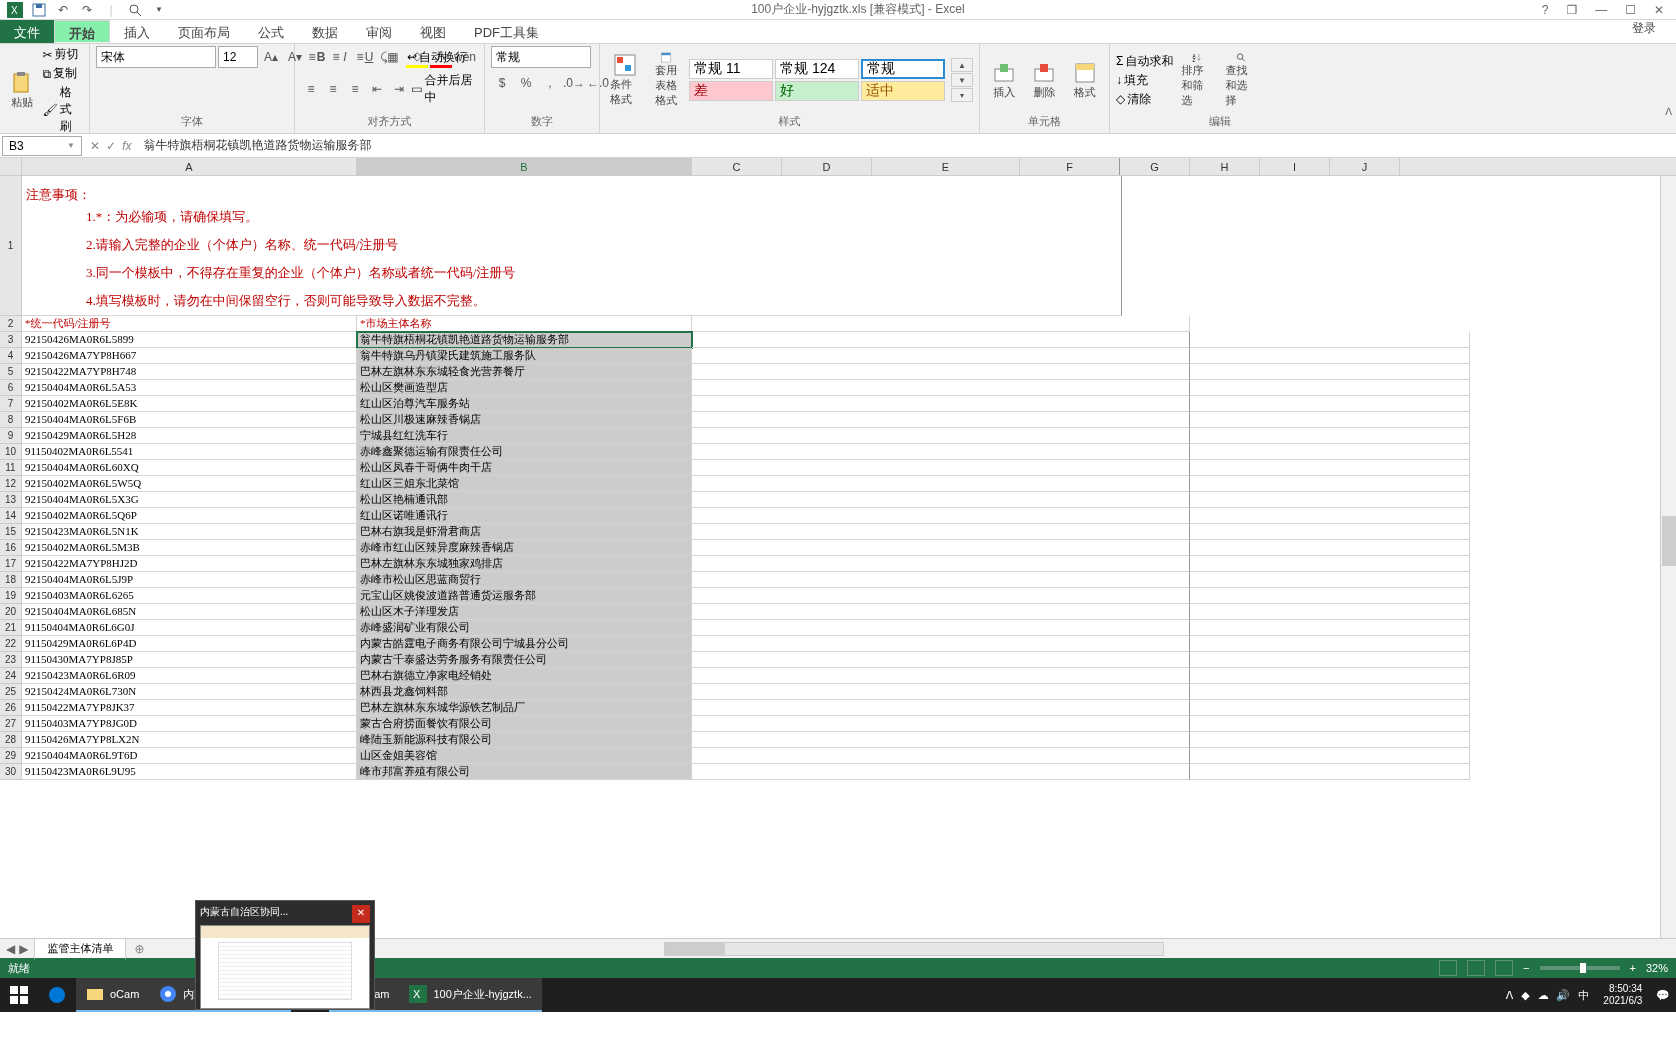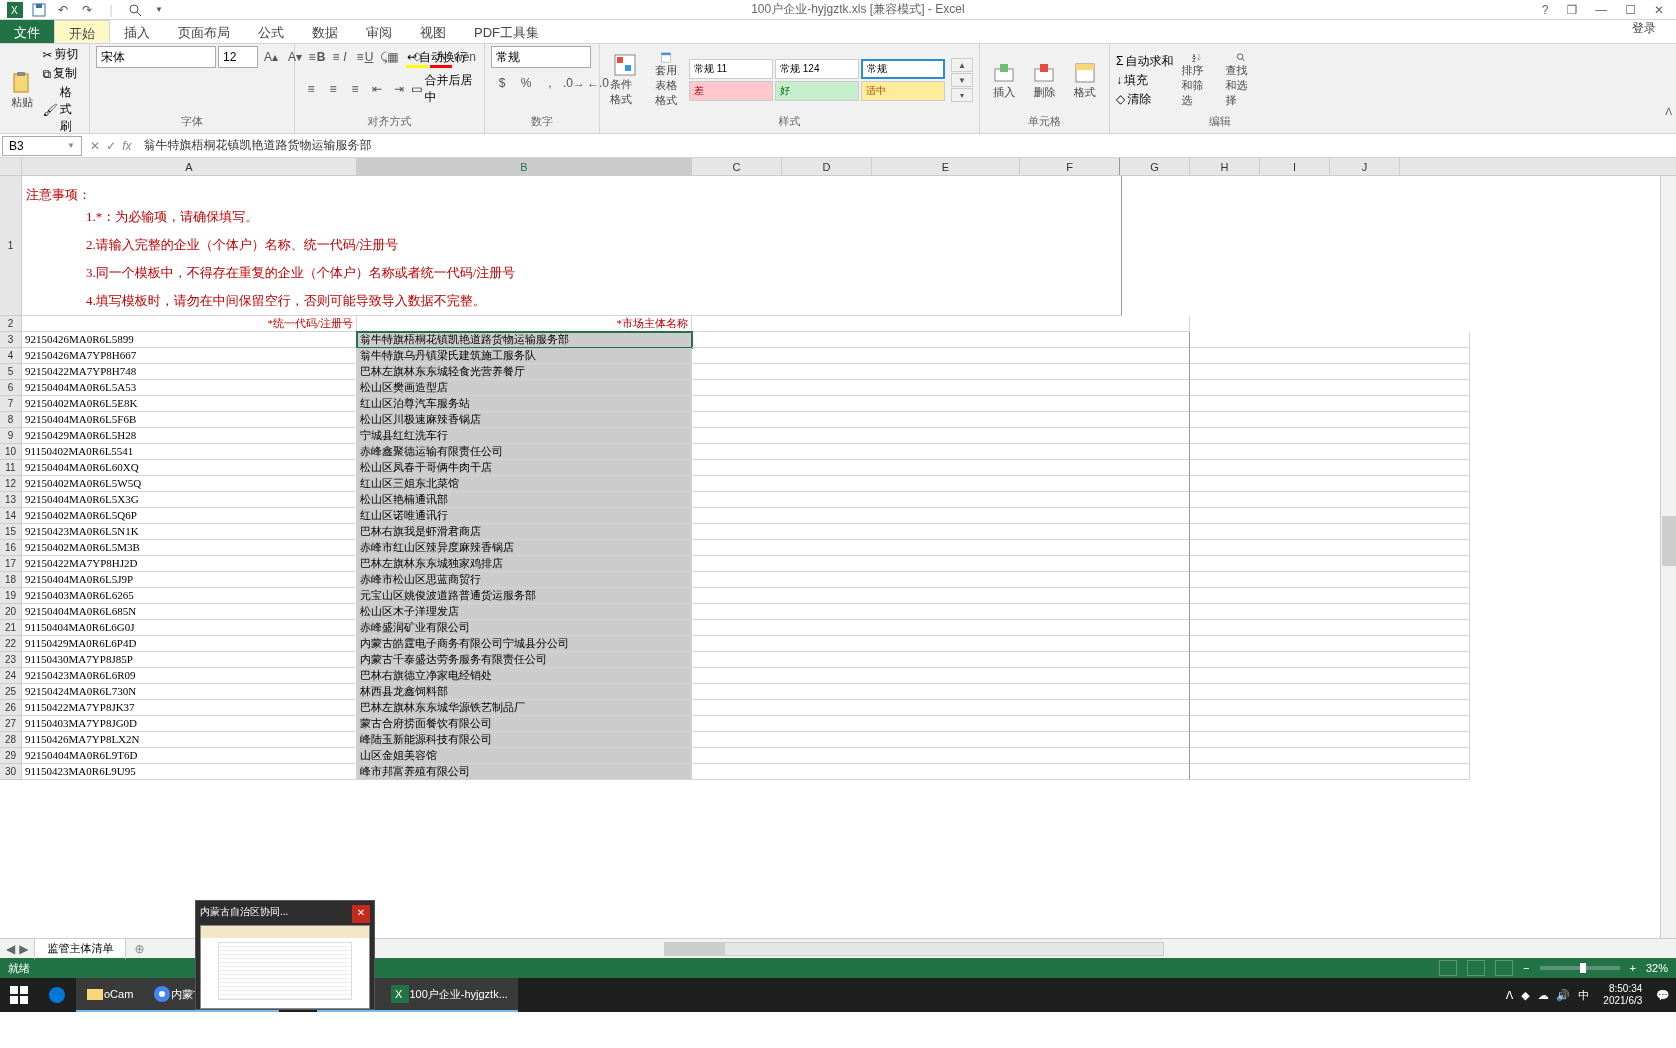--- a/index.html
+++ b/index.html
@@ -10,37 +10,37 @@
 .titlebar .qat { display: flex; gap: 2px; padding: 0 4px; }
 .titlebar .qat-btn { width: 22px; height: 18px; display: flex; align-items: center; justify-content: center; color: #555; }
 .titlebar .title-center { flex: 1; text-align: center; color: #666; font-size: 12px; }
 .titlebar .win-controls { display: flex; gap: 18px; padding-right: 12px; color: #666; }
 .titlebar .win-controls span { cursor: pointer; }
 
 
 .ribbon-tabs { height: 24px; background: #fff; display: flex; border-bottom: 1px solid #d4d4d4; }
 .ribbon-tab { padding: 4px 14px; color: #444; cursor: pointer; font-size: 13px; }
 .ribbon-tab.file { background: #217346; color: #fff; }
-.ribbon-tab.active { border: 1px solid #d4d4d4; border-bottom: 1px solid #f1f1f1; background: #fef9c3; }
+.ribbon-tab.active { border: 1px solid #d4d4d4; border-bottom: 1px solid #f1f1f1; background: #86efac; font-weight: bold; }
 .ribbon-tabs .login { margin-left: auto; padding-right: 20px; color: #444; }
 
 
 .ribbon { height: 90px; background: #f1f1f1; border-bottom: 1px solid #d4d4d4; display: flex; }
 .ribbon-group { border-right: 1px solid #d4d4d4; padding: 2px 6px; display: flex; flex-direction: column; justify-content: space-between; }
 .ribbon-group-label { text-align: center; font-size: 11px; color: #666; padding-bottom: 2px; }
 .ribbon-group-body { flex: 1; display: flex; align-items: center; gap: 4px; }
 .rbtn { display: flex; flex-direction: column; align-items: center; justify-content: center; padding: 2px 4px; color: #444; font-size: 11px; cursor: pointer; }
 .rbtn-lg { width: 40px; height: 60px; }
 .icon-lg { width: 24px; height: 24px; display: inline-block; }
 .mini-row { display: flex; gap: 2px; align-items: center; }
 .font-select { width: 120px; height: 22px; border: 1px solid #ababab; background: #fff; font-size: 12px; padding: 0 4px; }
 .size-select { width: 40px; height: 22px; border: 1px solid #ababab; background: #fff; font-size: 12px; padding: 0 4px; text-align: left; }
 .small-btn { width: 22px; height: 22px; display: flex; align-items: center; justify-content: center; color: #555; cursor: pointer; }
 .num-select { width: 100px; height: 22px; border: 1px solid #ababab; background: #fff; font-size: 12px; padding: 0 4px; }
-.style-box { width: 84px; height: 20px; border: 1px solid #ccc; font-size: 10px; padding: 2px 4px; display: flex; align-items: center; }
+.style-box { width: 84px; height: 20px; border: 1px solid #ccc; font-size: 14px; padding: 2px 4px; display: flex; align-items: center; }
 .style-box.sel { border: 2px solid #2a8dd4; }
 .style-normal { background: #fff; color: #000; }
 .style-bad { background: #ffc7ce; color: #9c0006; }
 .style-good { background: #c6efce; color: #006100; }
 .style-neutral { background: #ffeb9c; color: #9c5700; }
 
 
 .formula-bar { height: 24px; display: flex; align-items: center; border-bottom: 1px solid #d4d4d4; background: #fff; }
 .name-box { width: 80px; height: 20px; border: 1px solid #ababab; margin: 0 2px; padding: 0 6px; font-size: 12px; background: #fff; display:flex; align-items:center;text-align:right; }
 .fx-btns { display: flex; gap: 6px; padding: 0 6px; color: #888; }
@@ -59,42 +59,42 @@
 .col-F { width: 100px; } 
 .col-G { width: 70px; } 
 .col-H { width: 70px; } 
 .col-I { width: 70px; } 
 .col-J { width: 70px; }
 .sheet-body { position: relative; }
 .row { display: flex; height: 16px; }
 .row-h { width: 22px; border-right: 1px solid #ccc; border-bottom: 1px solid #ccc; background: #e6e6e6; text-align: center; font-size: 10px; color: #333; line-height: 15px; }
 .cell { border-right: 1px solid #d4d4d4; border-bottom: 1px solid #d4d4d4; padding: 0 3px; font-size: 11px; color: #000; line-height: 15px; overflow: hidden; white-space: nowrap; font-family: SimSun, serif; }
 .merged-instructions { height: 140px; border-right: 1px solid #d4d4d4; border-bottom: 1px solid #d4d4d4; width: 1100px; padding: 8px 4px; font-family: SimSun, serif; font-size: 13px; color: #c00000; line-height: 22px; }
-.row-header-cell { background: #fff; color: #c00000; font-family: SimSun, serif; text-align: right; }
+.row-header-cell { background: #fff; color: #c00000; font-family: SimSun, serif; }
 .sel-cell { outline: 2px solid #217346; outline-offset: -1px; }
 .right-border-dark { border-right: 1px solid #999; }
 
 
 .sheet-tabs { height: 20px; background: #f1f1f1; border-top: 1px solid #ccc; display: flex; align-items: center; }
 .sheet-tab-nav { display: flex; gap: 4px; padding: 0 6px; color: #666; }
 .sheet-tab { padding: 2px 12px; background: #fff; border: 1px solid #ccc; border-bottom: 2px solid #217346; font-size: 11px; }
 .hscroll { flex:1; display:flex; justify-content:center; }
 .hscroll-track { width: 500px; height: 14px; background:#e6e6e6; border:1px solid #ccc; position:relative; }
 .hscroll-thumb { position:absolute; left:0; width:60px; height:12px; background:#cdcdcd; }
 
 
 .status-bar { height: 20px; background: #217346; color: #fff; display: flex; align-items: center; font-size: 11px; padding: 0 8px; }
 .status-bar .right { margin-left: auto; display: flex; align-items: center; gap: 10px; }
 .zoom-slider { width: 80px; height: 4px; background: #5a9375; position: relative; }
 .zoom-slider::after { content:''; position:absolute; left:40px; top:-3px; width:6px; height:10px; background:#fff; }
 .view-btn { width:18px; height:16px; border:1px solid #5a9375; display:inline-block; }
 
 
 .taskbar { height: 34px; background: #1f1f1f; display: flex; align-items: center; color: #fff; font-size: 11px; }
-.task-btn { height: 34px; padding: 0 10px; display: flex; align-items: center; cursor: pointer; }
+.task-btn { height: 34px; padding: 0 10px; display: flex; align-items: center; gap: 6px; cursor: pointer; }
 .task-btn.active { background: #3a3a3a; border-bottom: 2px solid #76b9ed; }
 .task-icon { width: 18px; height: 18px; display: inline-block; }
 .systray { margin-left: auto; display: flex; align-items: center; gap: 8px; padding-right: 6px; }
 .clock { text-align: right; line-height: 12px; font-size: 10px; padding: 0 6px; }
 
 
 .thumb-preview { position: absolute; bottom: 38px; left: 195px; width: 180px; height: 110px; background: #2d2d2d; border: 1px solid #555; padding: 4px; }
 .thumb-preview .thumb-title { color: #fff; font-size: 10px; display: flex; justify-content: space-between; padding-bottom: 2px; }
 .thumb-preview .thumb-close { width: 18px; height: 18px; background: #c42b1c; color: #fff; text-align: center; line-height: 16px; cursor:pointer; }
 .thumb-img { width: 170px; height: 84px; background: #fff; border: 1px solid #888; }

